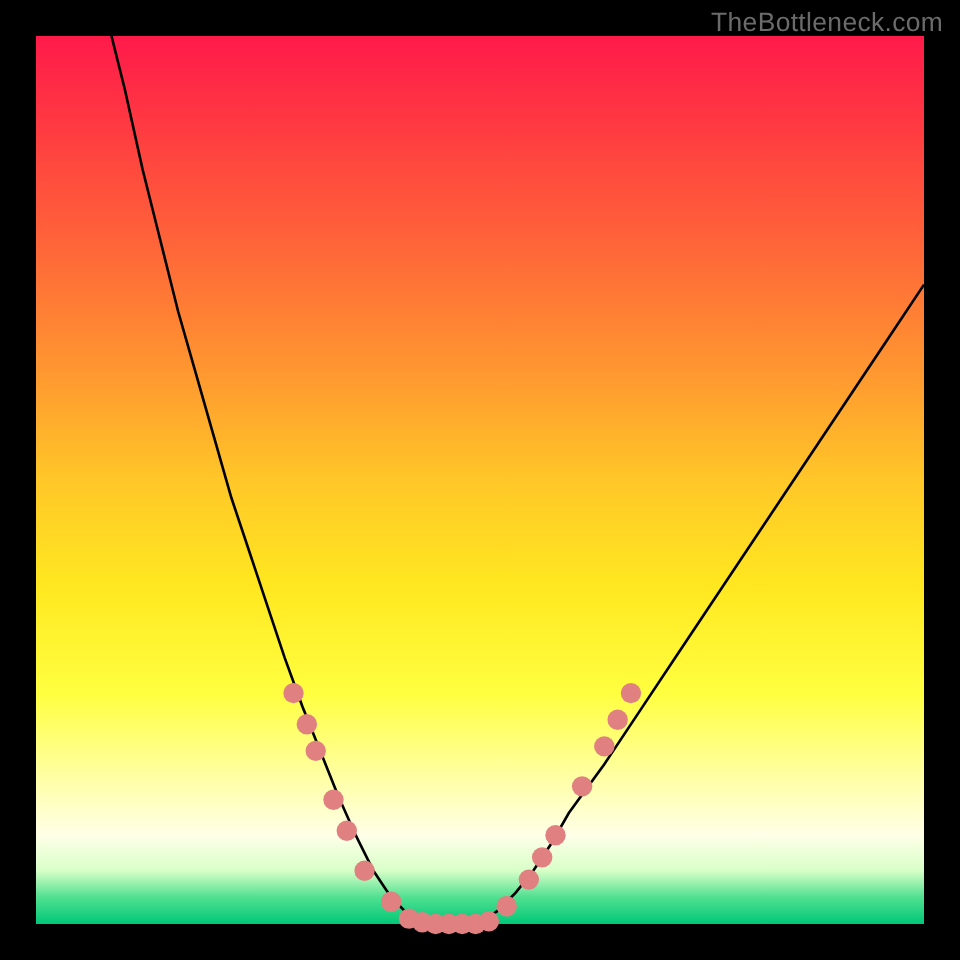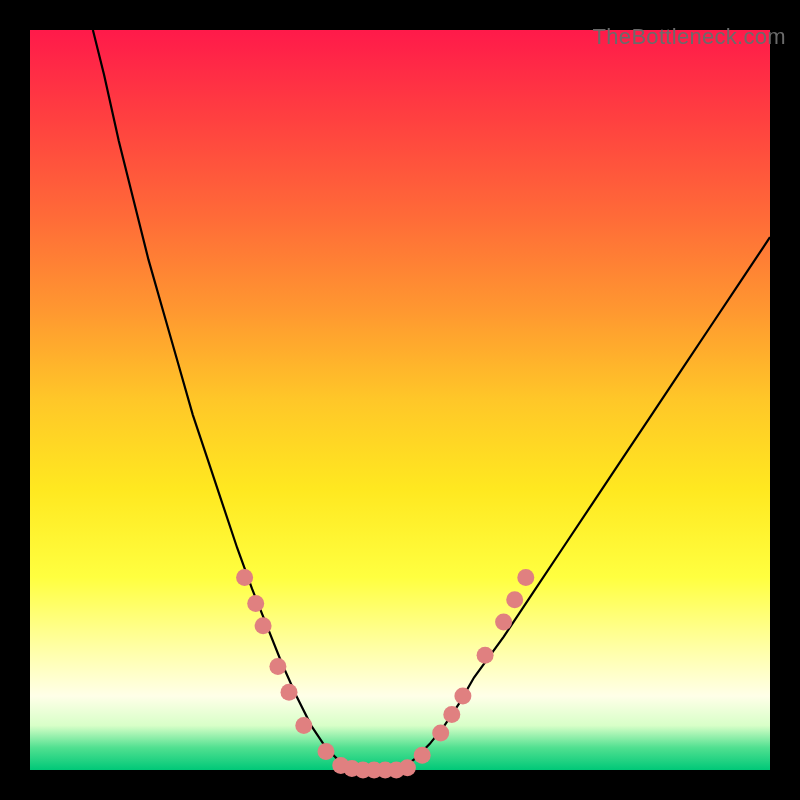--- a/index.html
+++ b/index.html
@@ -27,21 +27,21 @@
       #ffff40 74%,
       #ffffa0 83%,
       #ffffe8 90%,
       #d8ffc8 94%,
       #50e090 97%,
       #00c878 100%);
     box-sizing: border-box;
   }
   .watermark {
     position: absolute;
-    top: 24px;
+    top: 6px;
     right: 14px;
     color: #6b6b6b;
     font-size: 22px;
     font-weight: 500;
     letter-spacing: 0.3px;
     z-index: 5;
   }
   svg.plot {
     position: absolute;
     left: 30px;

